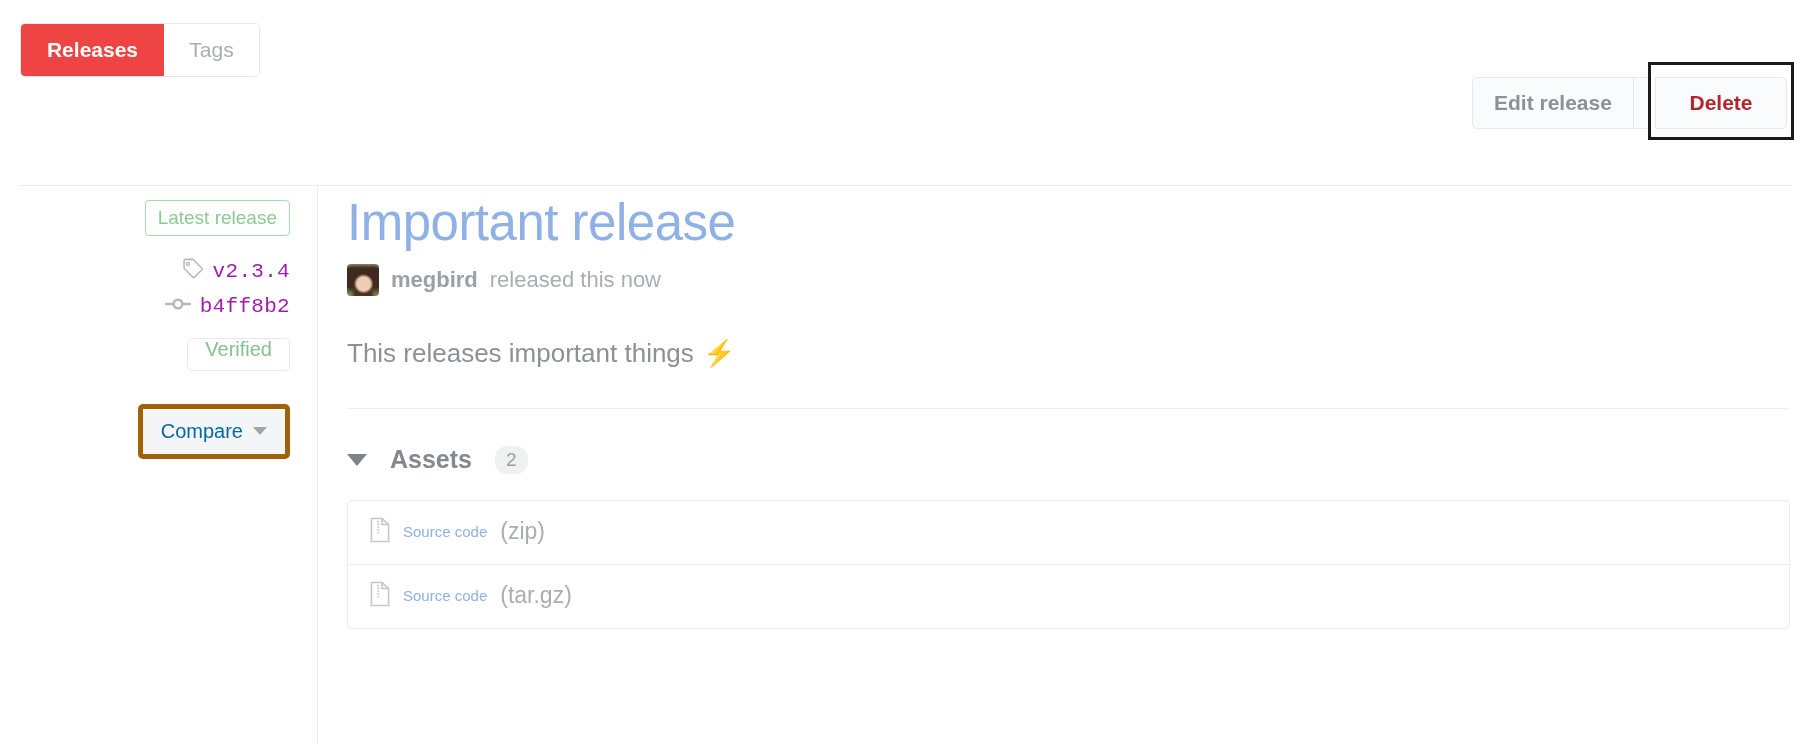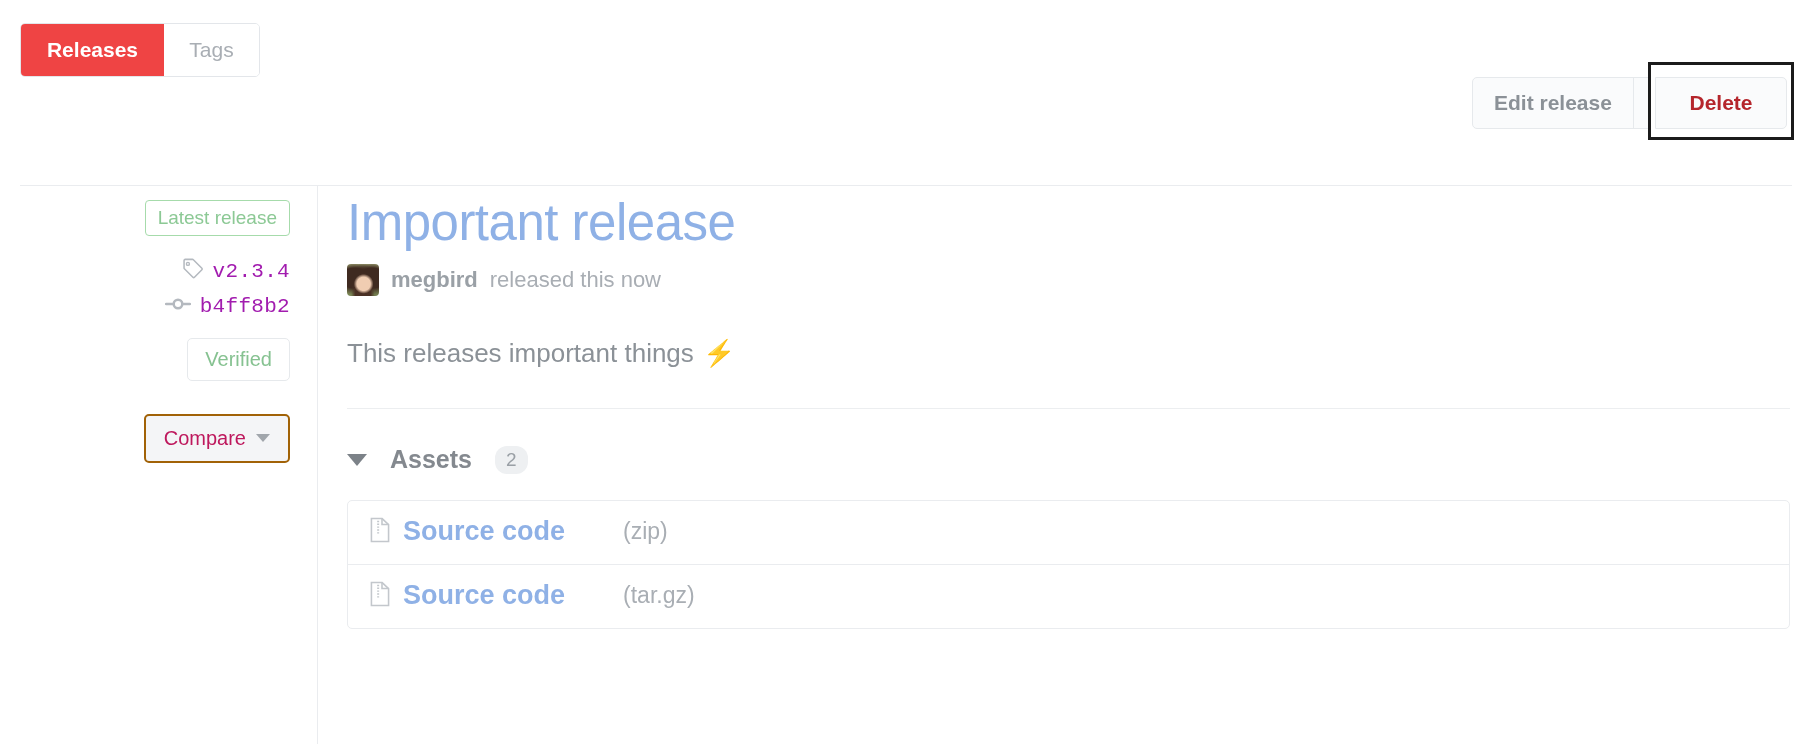--- a/index.html
+++ b/index.html
@@ -173,30 +173,30 @@
     font-size: 21px;
     letter-spacing: 0.3px;
   }
   .meta-icon { display: block; }
   .btn-verified {
     border: 1px solid #e6e9ec;
     border-radius: 5px;
     color: #86c291;
     background: #ffffff;
     font-size: 20px;
-    padding: 10px 17px 11px 17px;
+    padding: 0 17px 11px 17px;
     line-height: 1;
     margin-top: 10px;
     white-space: nowrap;
     cursor: pointer;
   }
   .btn-compare {
-    border: 2px solid #a16207;
+    border: 5px solid #a16207;
     border-radius: 5px;
-    color: #be185d;
+    color: #0369a1;
     background: #f4f5f7;
     font-size: 20px;
     padding: 12px 18px 13px 18px;
     line-height: 1;
     margin-top: 33px;
     display: flex;
     align-items: center;
     gap: 10px;
     white-space: nowrap;
     cursor: pointer;
@@ -309,30 +309,29 @@
   .asset-row {
     display: flex;
     align-items: center;
     gap: 13px;
     padding: 16px 22px 17px 22px;
     border-bottom: 1px solid #eaecef;
     cursor: pointer;
   }
   .asset-row:last-child { border-bottom: none; }
   .asset-name {
-    font-size: 27px;
-    font-weight: bold;
+    font-size: 15px;
+    font-weight: normal;
     color: #8fb1e6;
     line-height: 1;
   }
   .asset-ext {
     font-size: 23px;
     color: #a9aeb4;
     line-height: 1;
-    margin-left: 45px;
   }
 </style>
 </head>
 <body>
 
 <div class="tab-group">
   <div class="tab active">
     <span>Releases</span>
   </div>
   <div class="tab inactive">

